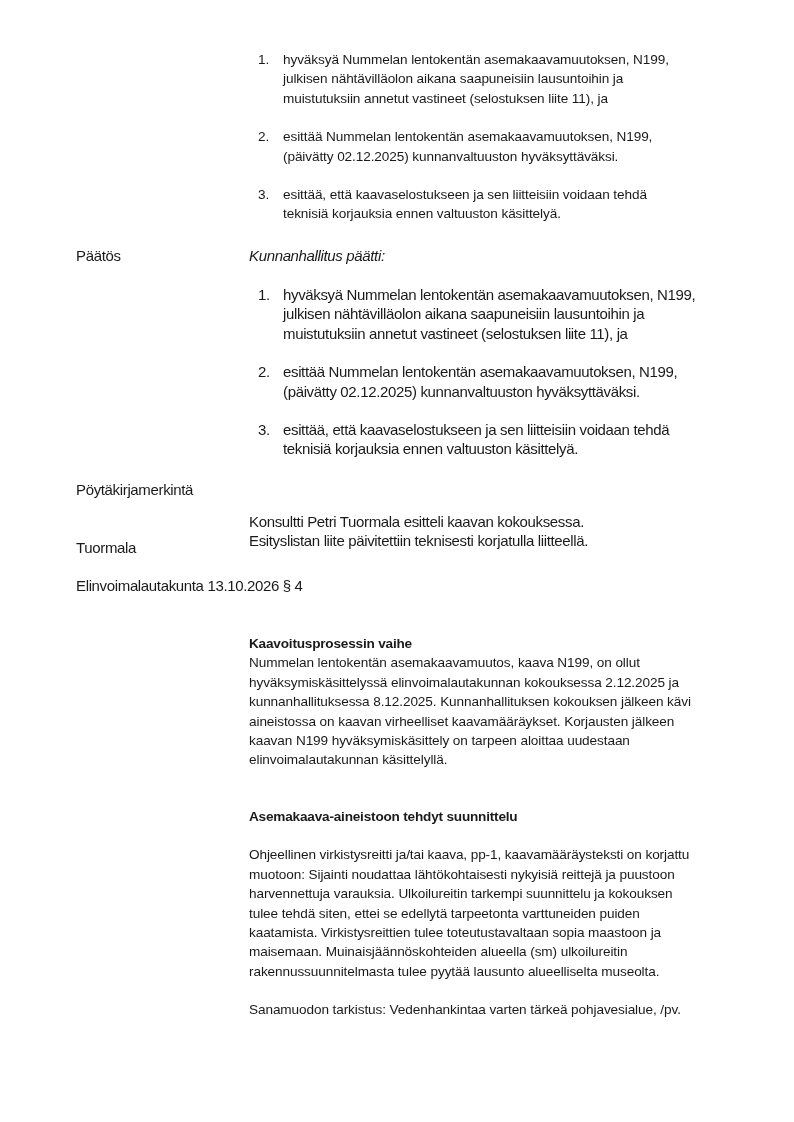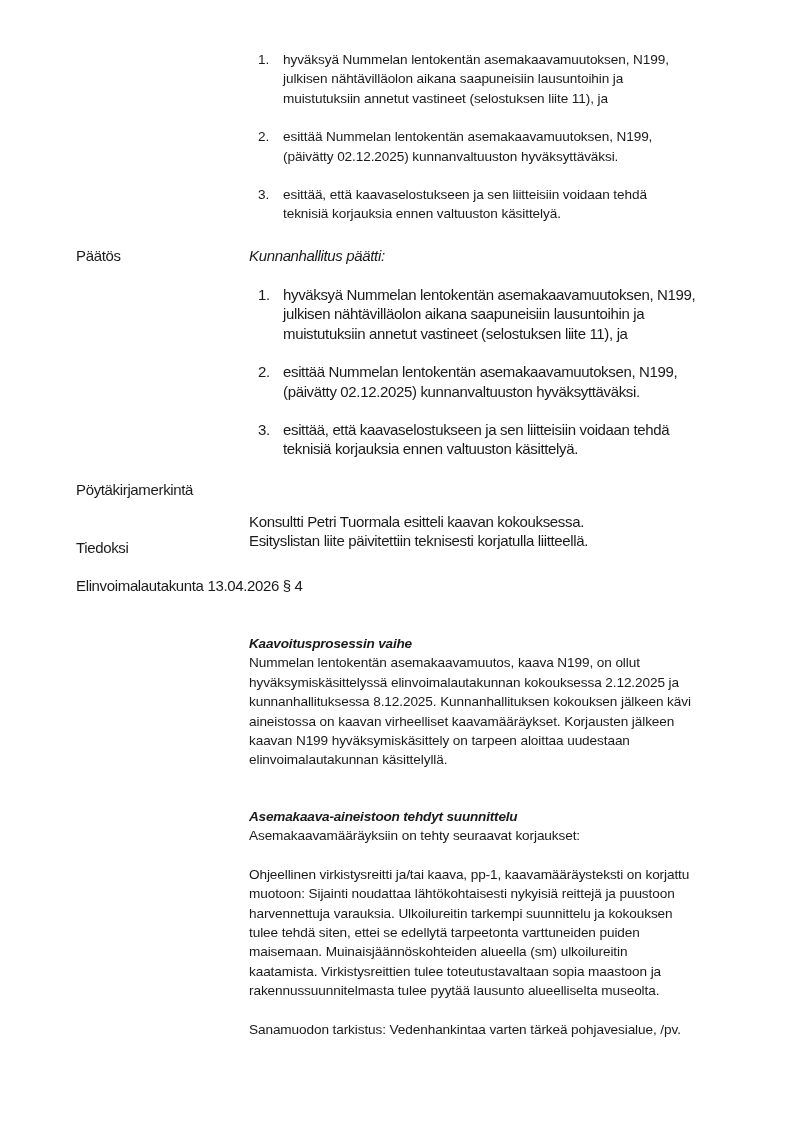--- a/index.html
+++ b/index.html
@@ -54,21 +54,20 @@
       font-size: 15px;
       letter-spacing: -0.35px;
     }
     .wide {
       font-size: 13.6px;
       letter-spacing: -0.1px;
     }
     .heading {
       font-weight: bold;
       letter-spacing: -0.2px;
-      font-style: italic;
     }
   </style>
 </head>
 <body>
 
 <div class="page">
 
   <ol class="numbered wide" style="top:50px;">
     <li style="margin-bottom:19px;">
       <span class="num">1.</span>
@@ -109,44 +108,43 @@
       <div>teknisiä korjauksia ennen valtuuston käsittelyä.</div>
     </li>
   </ol>
 
   <div class="label-col cond" style="top:480px;">Pöytäkirjamerkintä</div>
   <div class="content-col cond" style="top:480px;margin-top:32px;">
     <div>Konsultti Petri Tuormala esitteli kaavan kokouksessa.</div>
     <div>Esityslistan liite päivitettiin teknisesti korjatulla liitteellä.</div>
   </div>
 
-  <div class="label-col cond" style="top:538px;">Tiedoksi</div>
+  <div class="label-col cond" style="top:538px;">Tuormala</div>
 
-  <div class="label-col cond" style="top:576px;">Elinvoimalautakunta 13.04.2026 § 4</div>
+  <div class="label-col cond" style="top:576px;">Elinvoimalautakunta 13.10.2026 § 4</div>
 
   <div class="content-col wide" style="top:634px;">
     <div class="heading">Kaavoitusprosessin vaihe</div>
     <div>Nummelan lentokentän asemakaavamuutos, kaava N199, on ollut</div>
     <div>hyväksymiskäsittelyssä elinvoimalautakunnan kokouksessa 2.12.2025 ja</div>
     <div>kunnanhallituksessa 8.12.2025. Kunnanhallituksen kokouksen jälkeen kävi</div>
     <div>aineistossa on kaavan virheelliset kaavamääräykset. Korjausten jälkeen</div>
     <div>kaavan N199 hyväksymiskäsittely on tarpeen aloittaa uudestaan</div>
     <div>elinvoimalautakunnan käsittelyllä.</div>
   </div>
 
   <div class="content-col wide" style="top:807px;">
     <div class="heading">Asemakaava-aineistoon tehdyt suunnittelu</div>
-    <div>Asemakaavamääräyksiin on tehty seuraavat korjaukset:</div>
     <div style="height:19px;"></div>
     <div>
       <div>Ohjeellinen virkistysreitti ja/tai kaava, pp-1, kaavamääräysteksti on korjattu</div>
       <div>muotoon:  Sijainti noudattaa lähtökohtaisesti nykyisiä reittejä ja puustoon</div>
       <div>harvennettuja varauksia. Ulkoilureitin tarkempi suunnittelu ja kokouksen</div>
       <div>tulee tehdä siten, ettei se edellytä tarpeetonta varttuneiden puiden</div>
+      <div>kaatamista. Virkistysreittien tulee toteutustavaltaan sopia maastoon ja</div>
       <div>maisemaan. Muinaisjäännöskohteiden alueella (sm) ulkoilureitin</div>
-      <div>kaatamista. Virkistysreittien tulee toteutustavaltaan sopia maastoon ja</div>
       <div>rakennussuunnitelmasta tulee pyytää lausunto alueelliselta museolta.</div>
     </div>
     <div style="height:19px;"></div>
     <div>Sanamuodon tarkistus: Vedenhankintaa varten tärkeä pohjavesialue, /pv.</div>
   </div>
 
 </div>
 
 </body></html>

